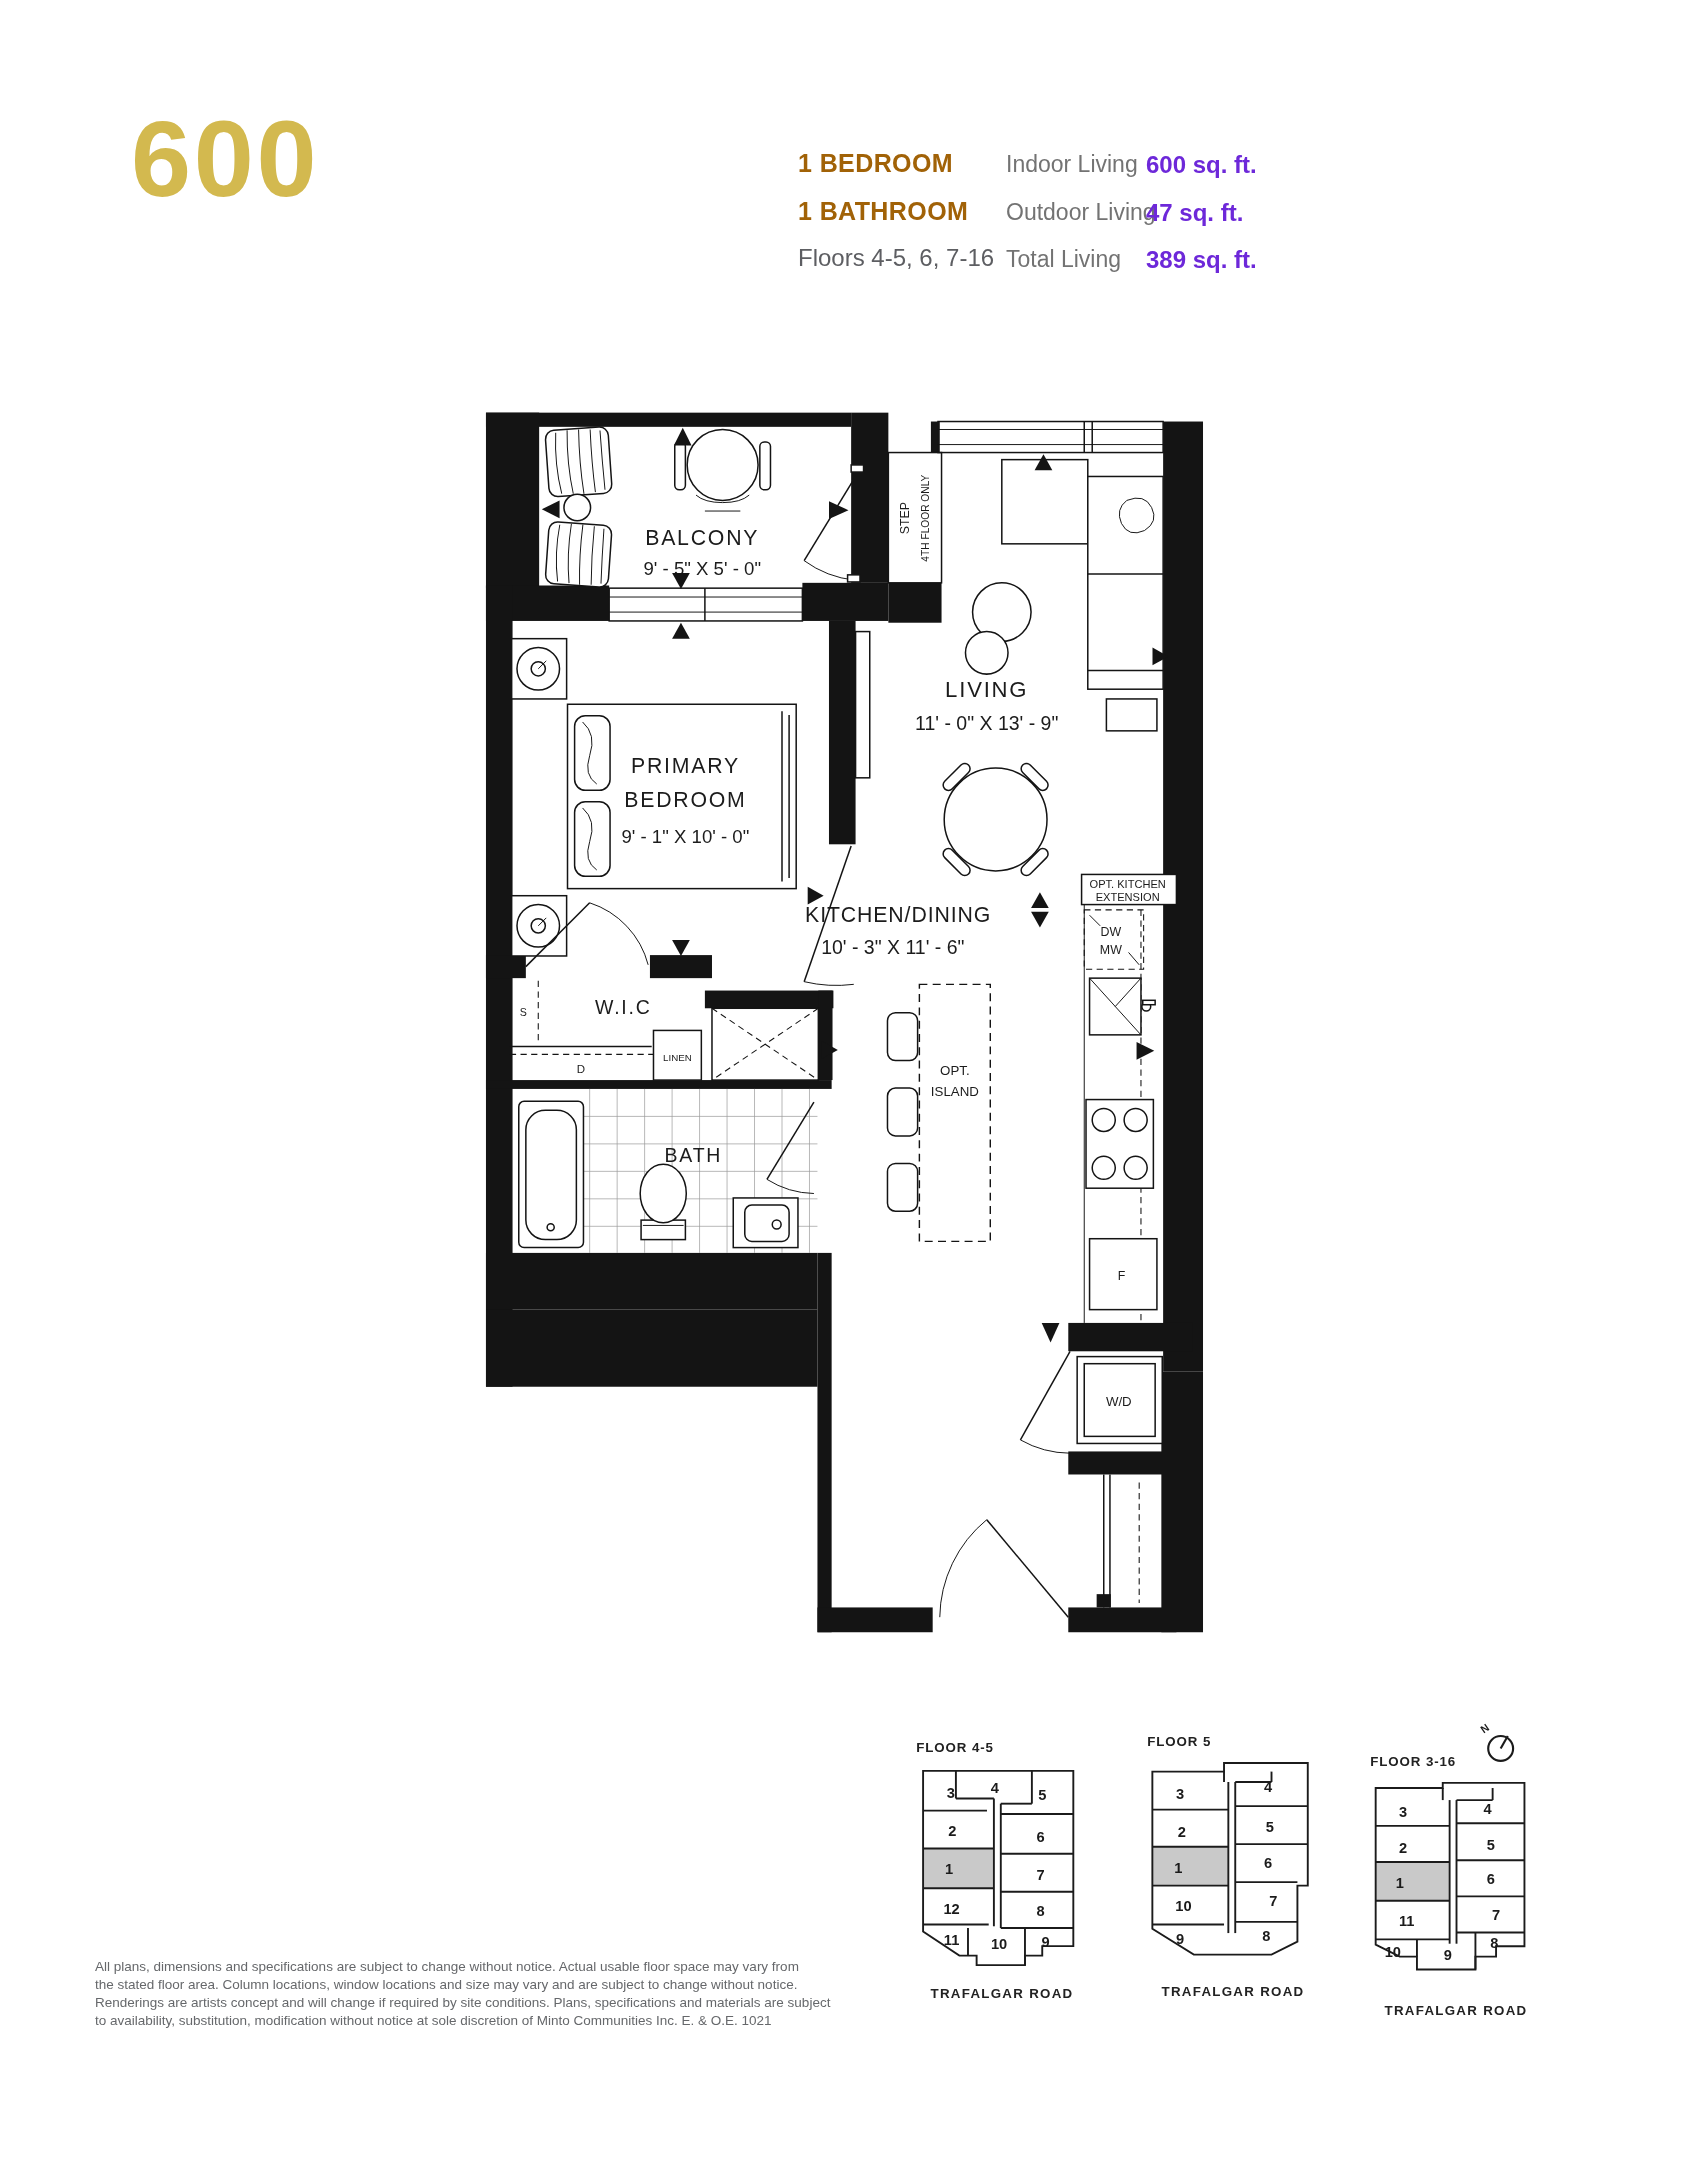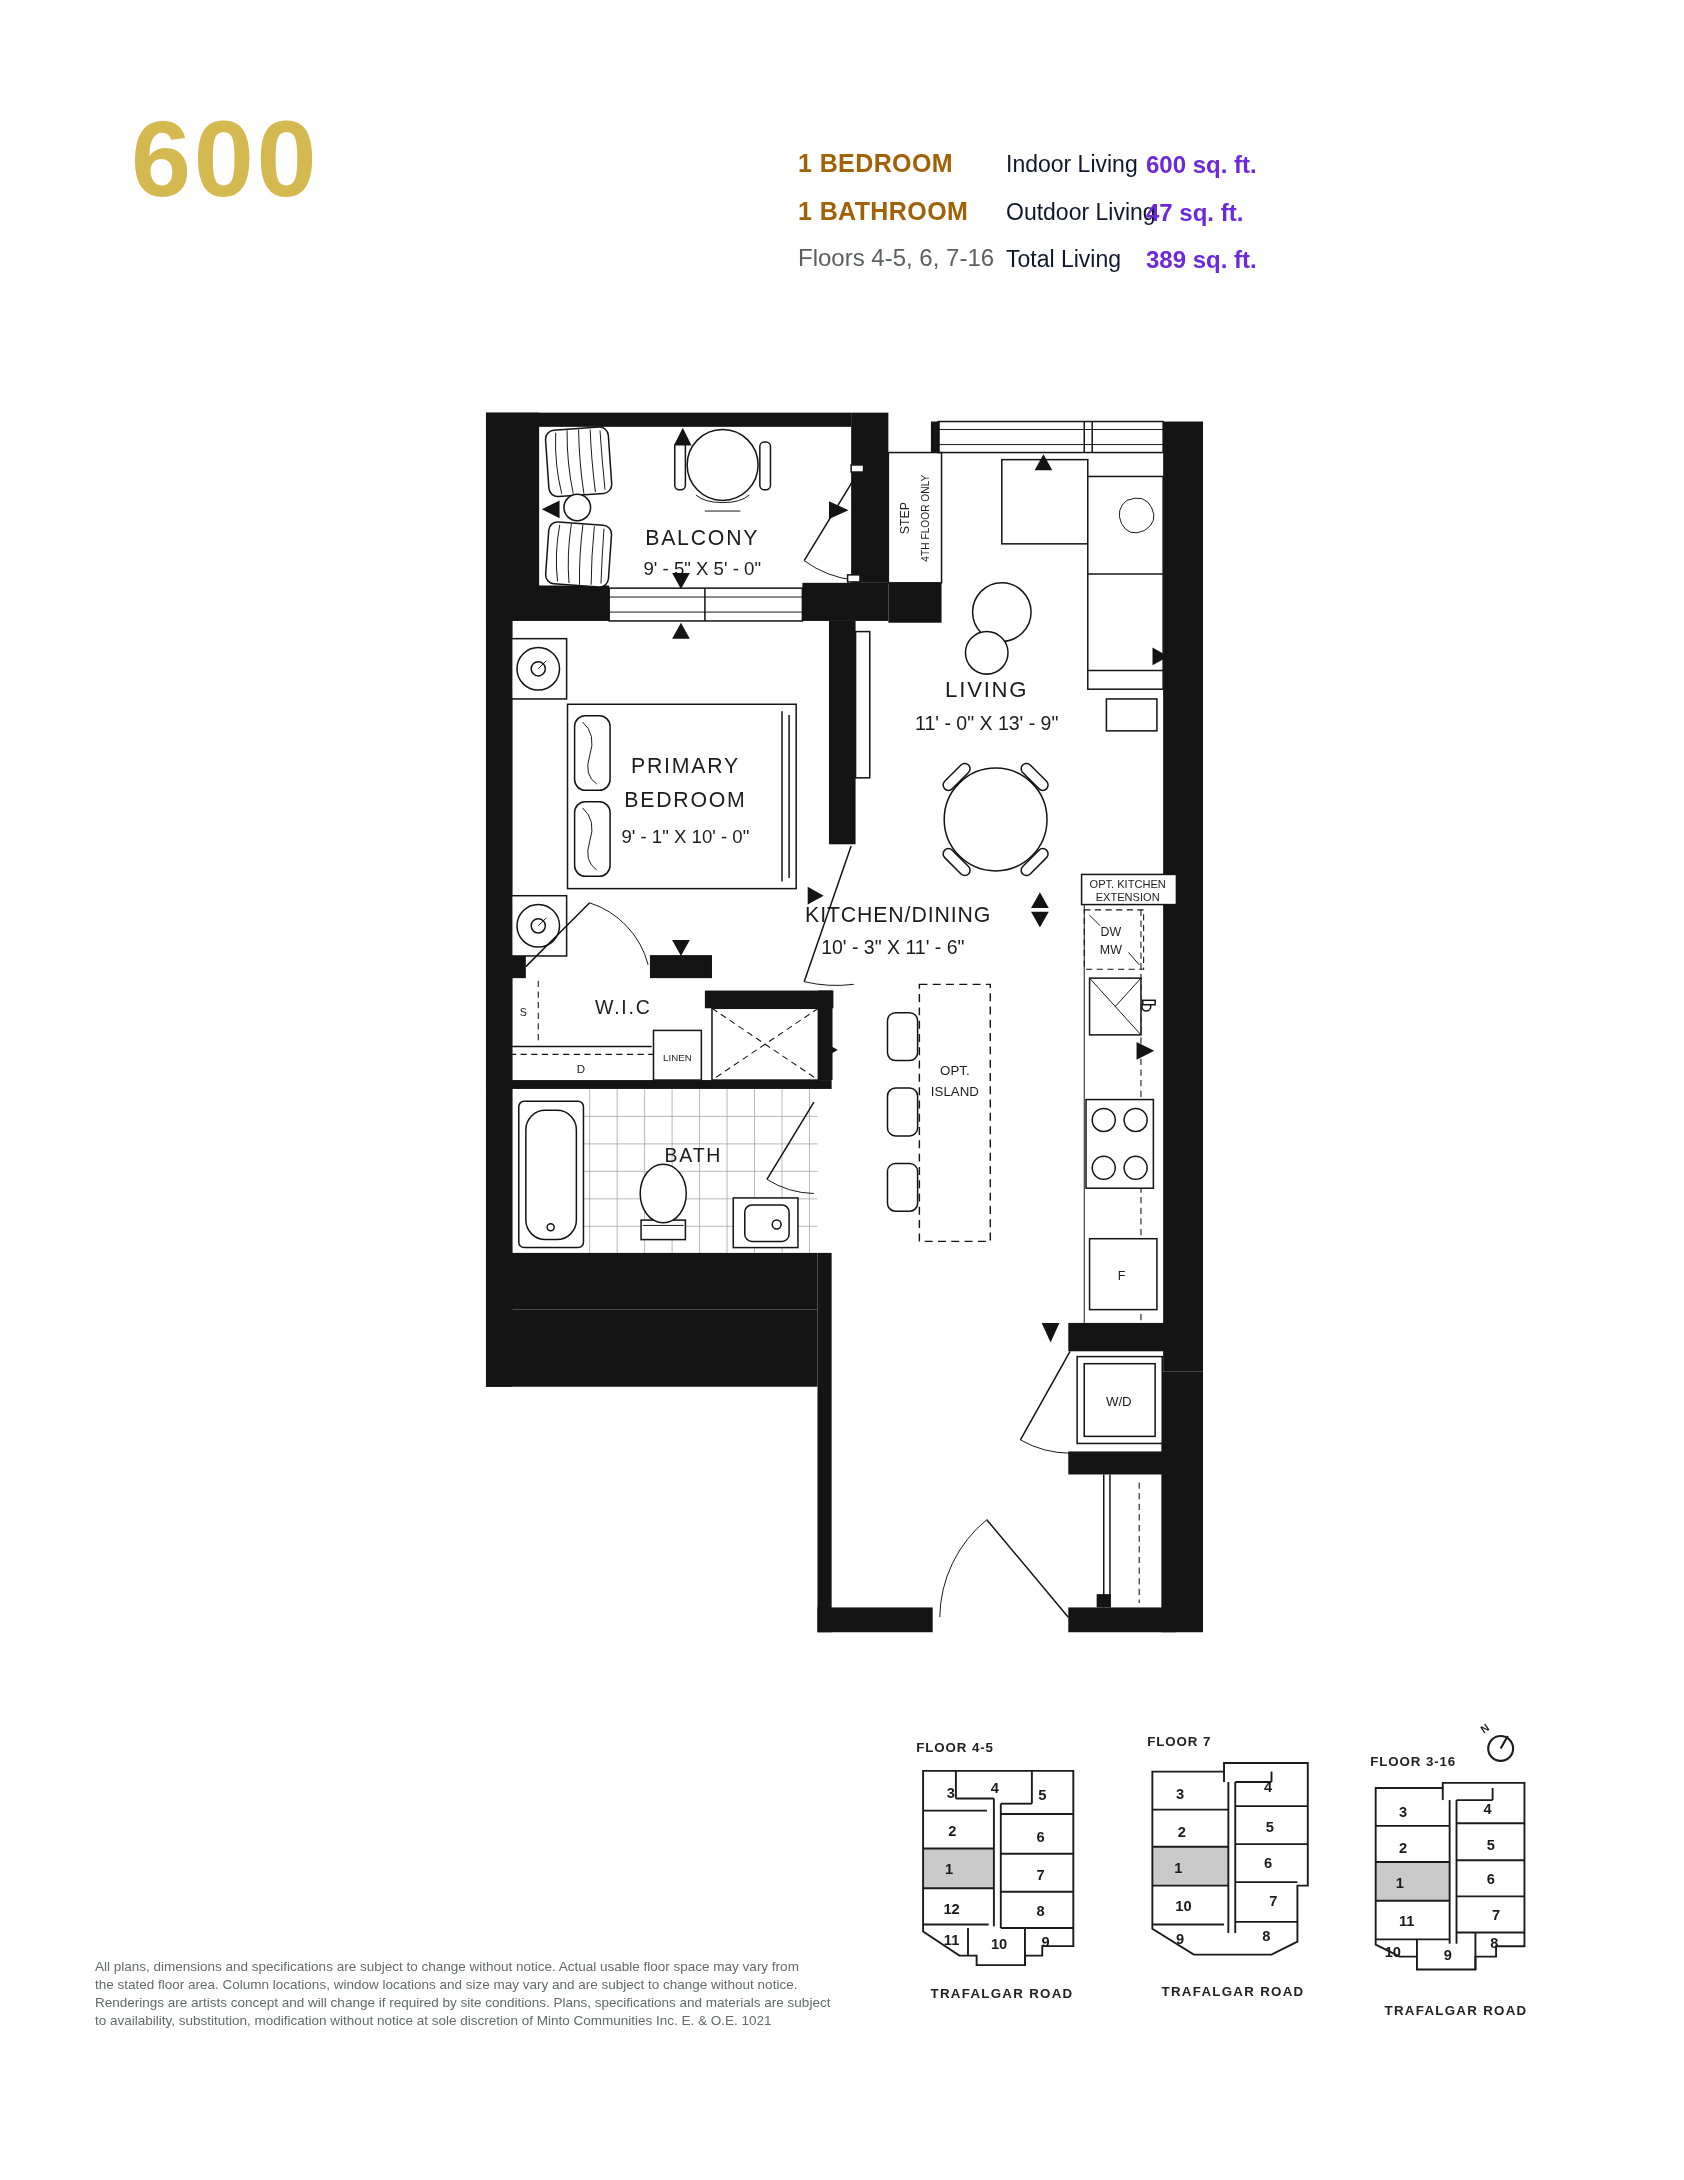--- a/index.html
+++ b/index.html
@@ -4,21 +4,21 @@
 <style>
   html,body{margin:0;padding:0;background:#fff;}
   #page{position:relative;width:1685px;height:2180px;background:#ffffff;overflow:hidden;
         font-family:"Liberation Sans",sans-serif;}
   
   #unitNumber{position:absolute;left:131px;top:105px;font-size:108px;font-weight:bold;
               letter-spacing:2.7px;color:#d3b94f;line-height:1;}
   .hdrLine{position:absolute;white-space:nowrap;}
   .bold-g{font-weight:bold;color:#a16207;font-size:25px;letter-spacing:0.4px;}
   .reg-g{color:#5d5e62;font-size:24px;}
-  .stat-label{color:#0f172a;font-size:23px;}
+  .stat-label{color:#737373;font-size:23px;}
   .stat-value{font-weight:bold;color:#6d28d9;font-size:24px;}
   
   #plan{position:absolute;left:483px;top:410px;}
   .w{fill:#141414;stroke:none;}
   .ln{stroke:#141414;stroke-width:1.7;fill:none;}
   .lnthin{stroke:#141414;stroke-width:1.1;fill:none;}
   .furn{stroke:#141414;stroke-width:1.7;fill:#ffffff;}
   .dash{stroke:#141414;stroke-width:1.6;fill:none;stroke-dasharray:9 6;}
   .dashthin{stroke:#141414;stroke-width:1.2;fill:none;stroke-dasharray:7 5;}
   .tile{stroke:#9b9b9b;stroke-width:.8;}
@@ -342,21 +342,21 @@
       <text class="kpn" x="47" y="176">12</text>
       <text class="kpn" x="150" y="178">8</text>
       <text class="kpn" x="47" y="212">11</text>
       <text class="kpn" x="102" y="216">10</text>
       <text class="kpn" x="156" y="214">9</text>
     </svg>
     <p class="kpRoad">TRAFALGAR ROAD</p>
   </div>
 
   <div class="kp" style="left:1142px;top:1734px;width:182px;">
-    <p class="kpTitle">FLOOR 7</p>
+    <p class="kpTitle">FLOOR 5</p>
     <svg width="177" height="216" viewBox="0 0 205 250">
       <polygon class="kpg" points="12,105 100,105 100,150 12,150"></polygon>
       <path class="kpl" d="M12,18 H95 V8 H192 V150 H180 V215 L150,230 H60 L12,200 Z"></path>
       <line class="kpl" x1="100" y1="30" x2="100" y2="205"></line>
       <line class="kpl" x1="108" y1="30" x2="108" y2="205"></line>
       <line class="kpl" x1="95" y1="18" x2="95" y2="30"></line>
       <line class="kpl" x1="108" y1="30" x2="150" y2="30"></line>
         <line class="kpl" x1="150" y1="18" x2="150" y2="30"></line>
       <line class="kpl" x1="12" y1="62" x2="100" y2="62"></line>
       <line class="kpl" x1="12" y1="105" x2="100" y2="105"></line>

